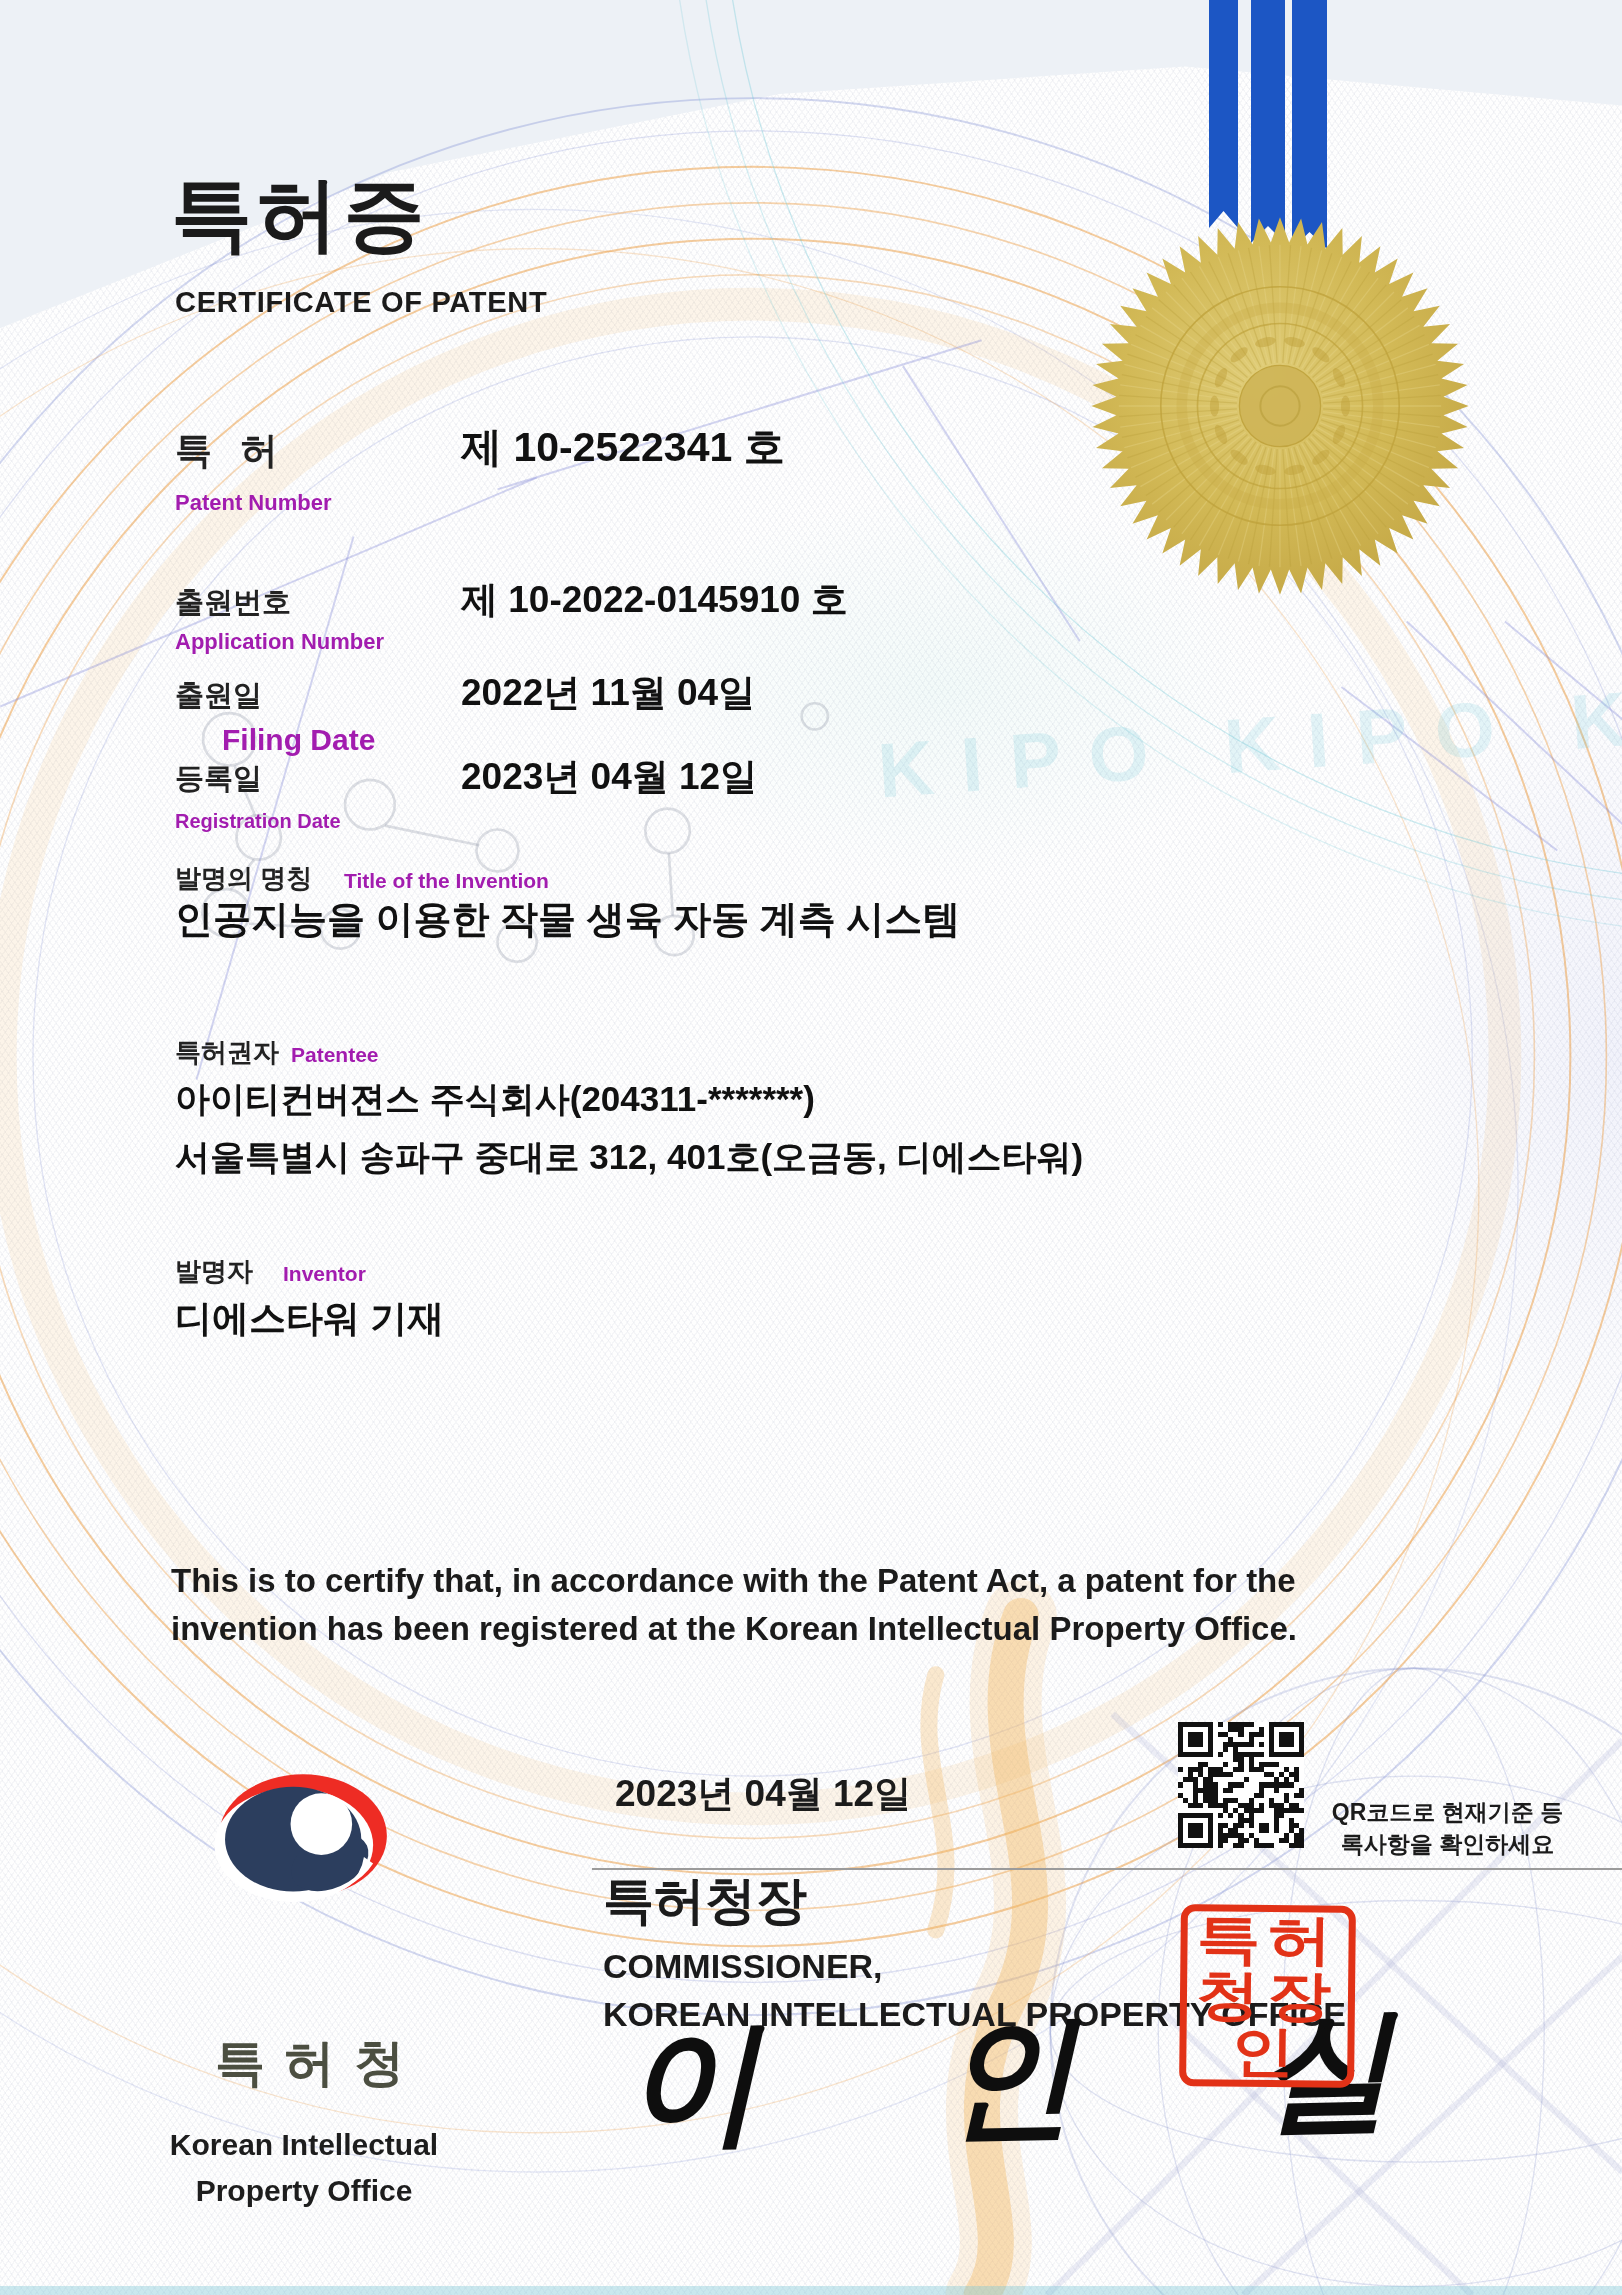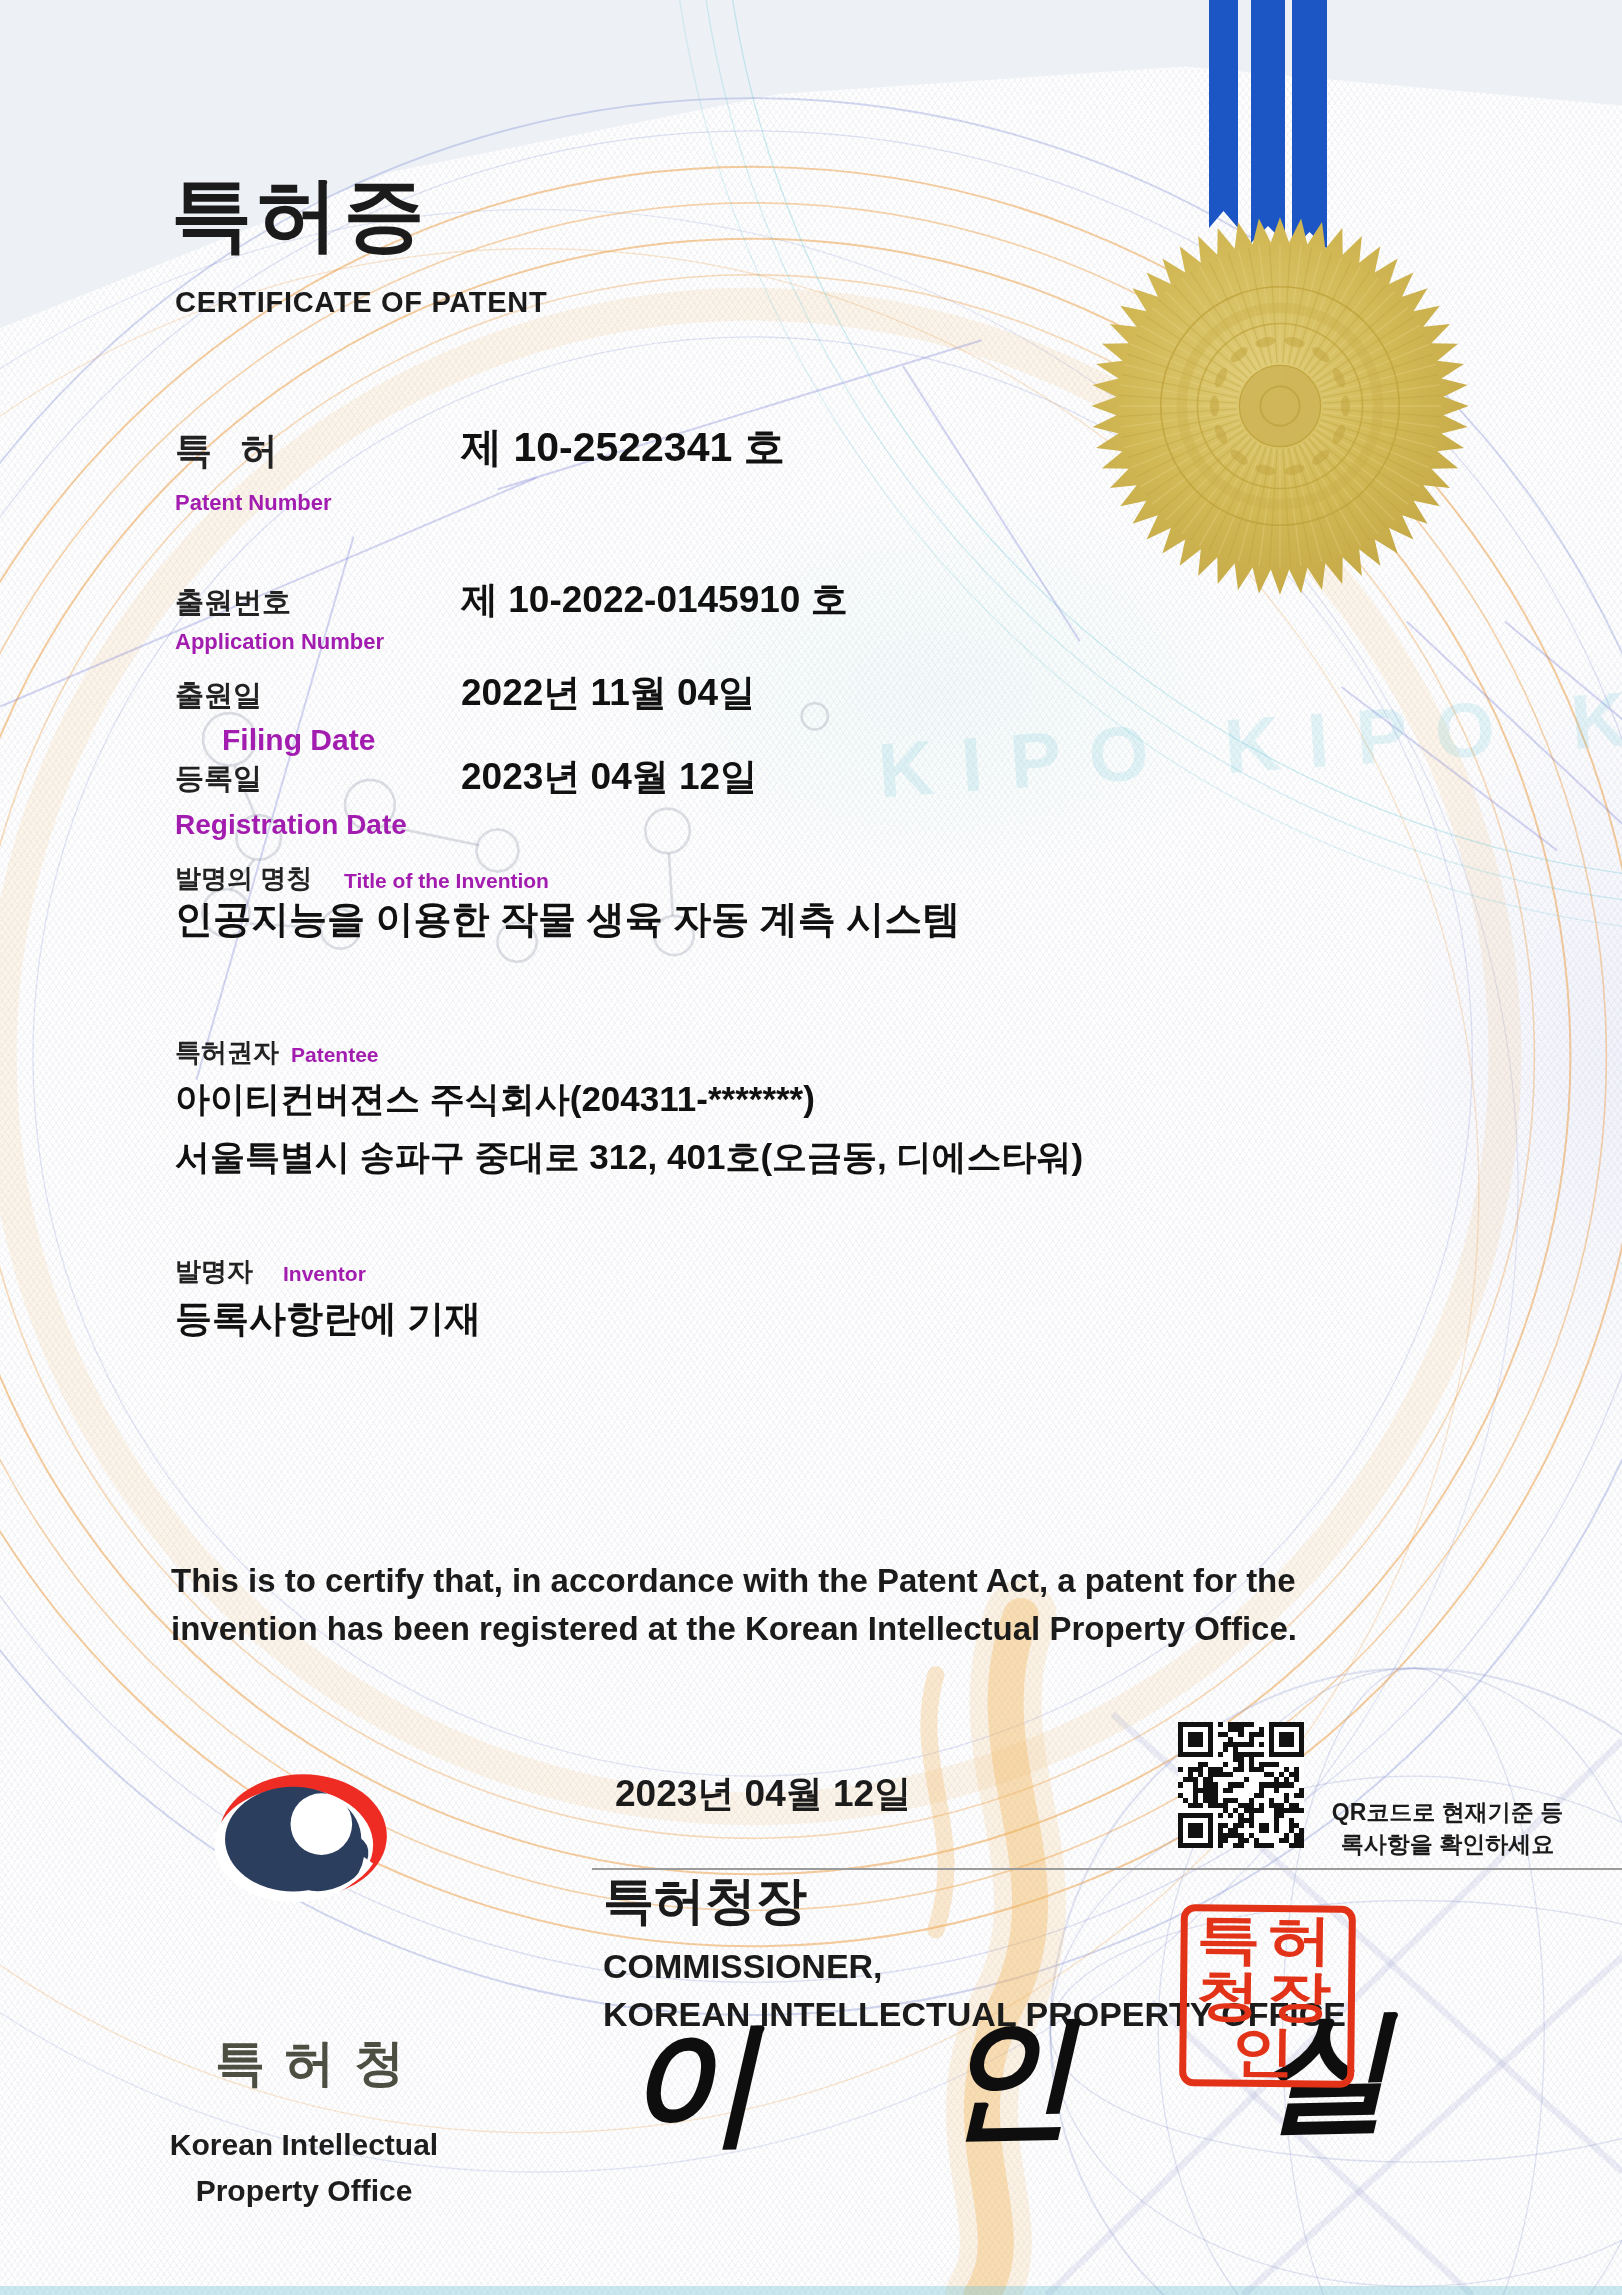--- a/index.html
+++ b/index.html
@@ -277,35 +277,35 @@
 
   <div class="abs z5 lab-ko" style="left:175px;top:588px;font-size:29px;">출원번호</div>
   <div class="abs z5 lab-en" style="left:175px;top:631px;font-size:22px;">Application Number</div>
   <div class="abs z5 val" style="left:461px;top:581px;font-size:37px;">제 10-2022-0145910 호</div>
 
   <div class="abs z5 lab-ko" style="left:175px;top:681px;font-size:29px;">출원일</div>
   <div class="abs z5 lab-en" style="left:175px;top:725px;font-size:30px;margin-left:47px;">Filing Date</div>
   <div class="abs z5 val" style="left:461px;top:674px;font-size:37px;text-align:center;">2022년 11월 04일</div>
 
   <div class="abs z5 lab-ko" style="left:175px;top:764px;font-size:29px;">등록일</div>
-  <div class="abs z5 lab-en" style="left:175px;top:811px;font-size:28px;">Registration Date</div>
+  <div class="abs z5 lab-en" style="left:175px;top:811px;font-size:20px;">Registration Date</div>
   <div class="abs z5 val" style="left:461px;top:758px;font-size:37px;">2023년 04월 12일</div>
 
   <div class="abs z5 lab-ko" style="left:175px;top:865px;font-size:26px;font-weight:700;">발명의 명칭</div>
   <div class="abs z5 lab-en" style="left:344px;top:870px;font-size:21px;font-weight:600;">Title of the Invention</div>
   <div class="abs z5 val" style="left:175px;top:900px;font-size:38px;">인공지능을 이용한 작물 생육 자동 계측 시스템</div>
 
   <div class="abs z5 lab-ko" style="left:175px;top:1039px;font-size:26px;font-weight:700;">특허권자</div>
   <div class="abs z5 lab-en" style="left:291px;top:1044px;font-size:21px;font-weight:600;">Patentee</div>
   <div class="abs z5 val" style="left:175px;top:1081px;font-size:35px;">아이티컨버젼스 주식회사(204311-*******)</div>
   <div class="abs z5 val" style="left:175px;top:1139px;font-size:35px;">서울특별시 송파구 중대로 312, 401호(오금동, 디에스타워)</div>
 
   <div class="abs z5 lab-ko" style="left:175px;top:1258px;font-size:26px;font-weight:700;">발명자</div>
   <div class="abs z5 lab-en" style="left:283px;top:1263px;font-size:21px;font-weight:600;">Inventor</div>
-  <div class="abs z5 val" style="left:175px;top:1300px;font-size:37px;">등록사항란에 기재</div>
+  <div class="abs z5 val" style="left:175px;top:1300px;font-size:37px;">디에스타워 기재</div>
 
   <div class="abs z5 stmt-en">This is to certify that, in accordance with the Patent Act, a patent for the
 invention has been registered at the Korean Intellectual Property Office.</div>
 
   <div class="abs z5" style="left:615px;top:1775px;font-size:37px;font-weight:600;">2023년 04월 12일</div>
 
   <svg class="qr" id="qr" viewBox="0 0 25 25" shape-rendering="crispEdges">
       <rect x="0" y="0" width="25" height="25" fill="#ffffff"></rect>
       <rect x="8" y="0" width="1" height="1" fill="#111"></rect>
       <rect x="10" y="0" width="1" height="1" fill="#111"></rect>

